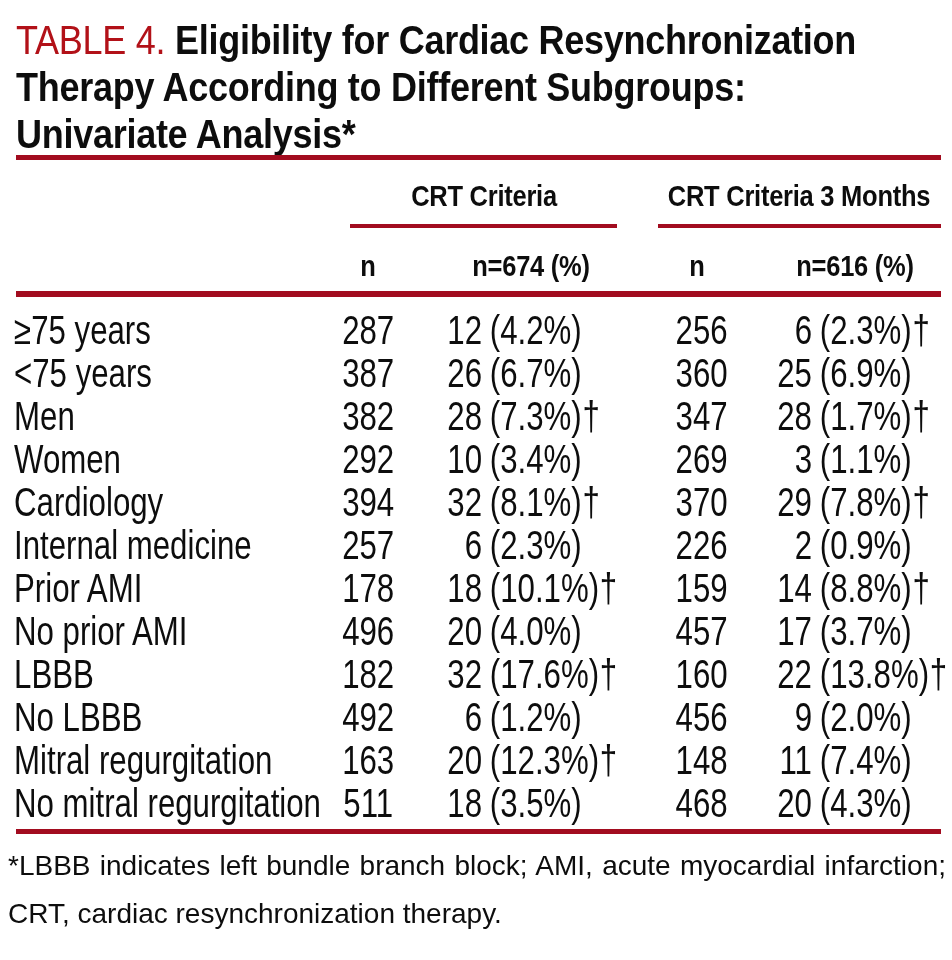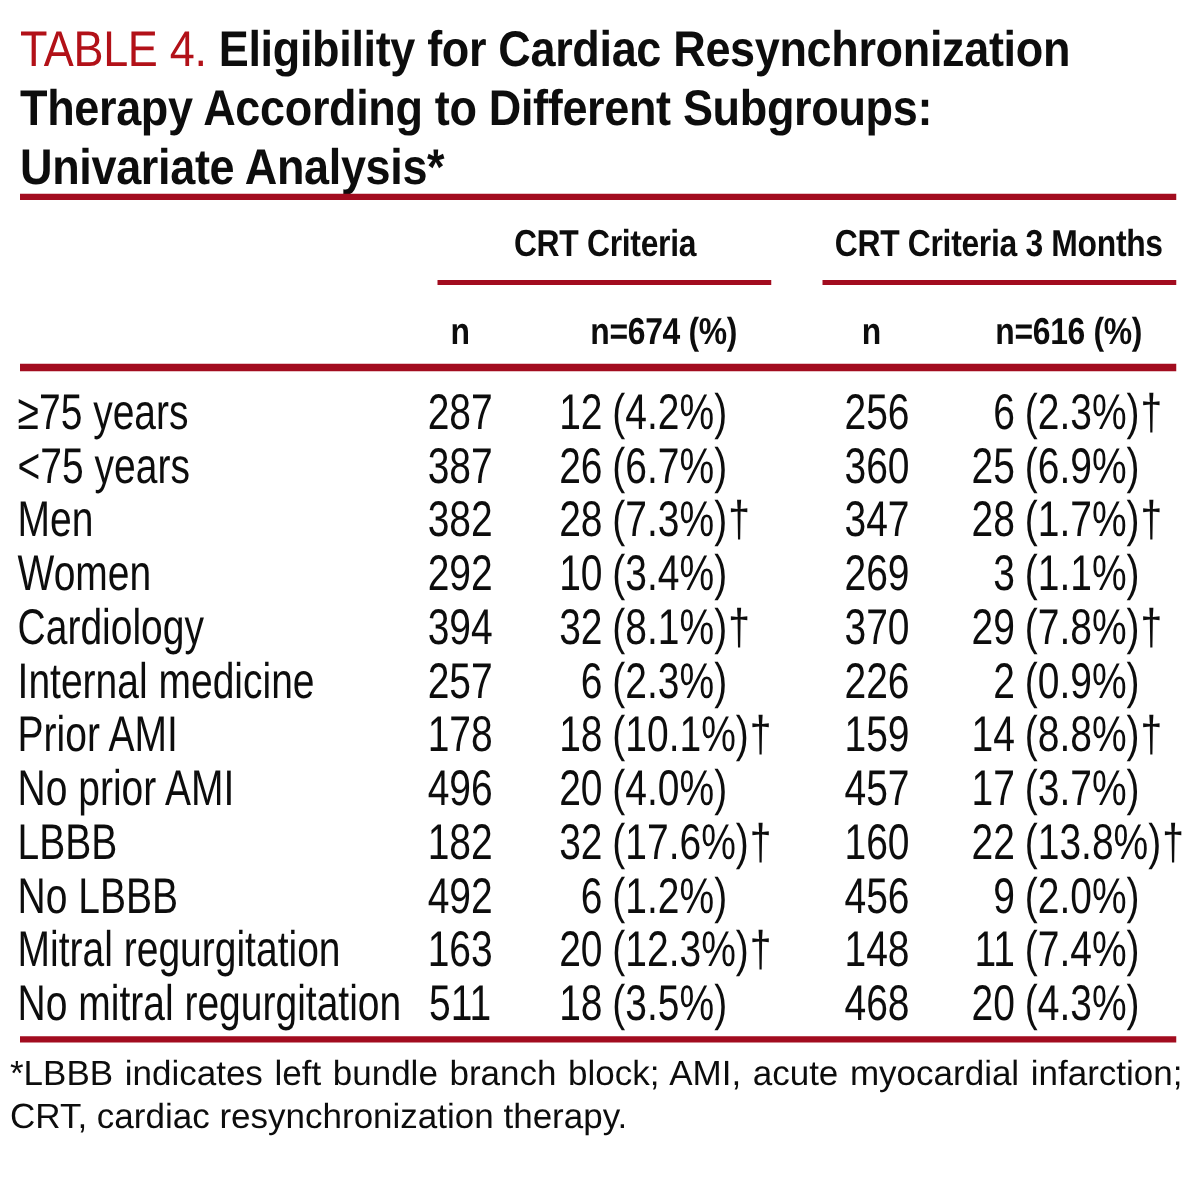--- a/index.html
+++ b/index.html
@@ -43,21 +43,21 @@
   .c-label{width:418px;padding-left:18px;box-sizing:border-box;text-align:left;}
   .c-n1{width:108px;text-align:center;}
   .c-v1{width:278px;display:flex;align-items:center;}
   .c-n2{width:191px;text-align:center;}
   .c-v2{width:226px;display:flex;align-items:center;}
   .c-v1 .cnt{width:92px;text-align:right;}
   .c-v2 .cnt{width:46px;text-align:right;}
   .pct{margin-left:10px;}
   .dag{margin-left:1px;}
   
-  .footnotes{position:absolute;left:8px;top:842px;width:938px;font-size:28px;line-height:34px;}
+  .footnotes{position:absolute;left:8px;top:842px;width:938px;font-size:28px;line-height:48px;}
   .fn-abbrev{text-align:justify;}
   .fn-sig{text-align:left;}
   .fn-sig .p-ital{font-style:italic;}
 </style>
 </head>
 <body>
 
 <div class="title">
   <div class="title-line"><span class="title-tag">TABLE 4.</span><span> </span><span>Eligibility for Cardiac Resynchronization</span></div>
   <div class="title-line">Therapy According to Different Subgroups:</div>

